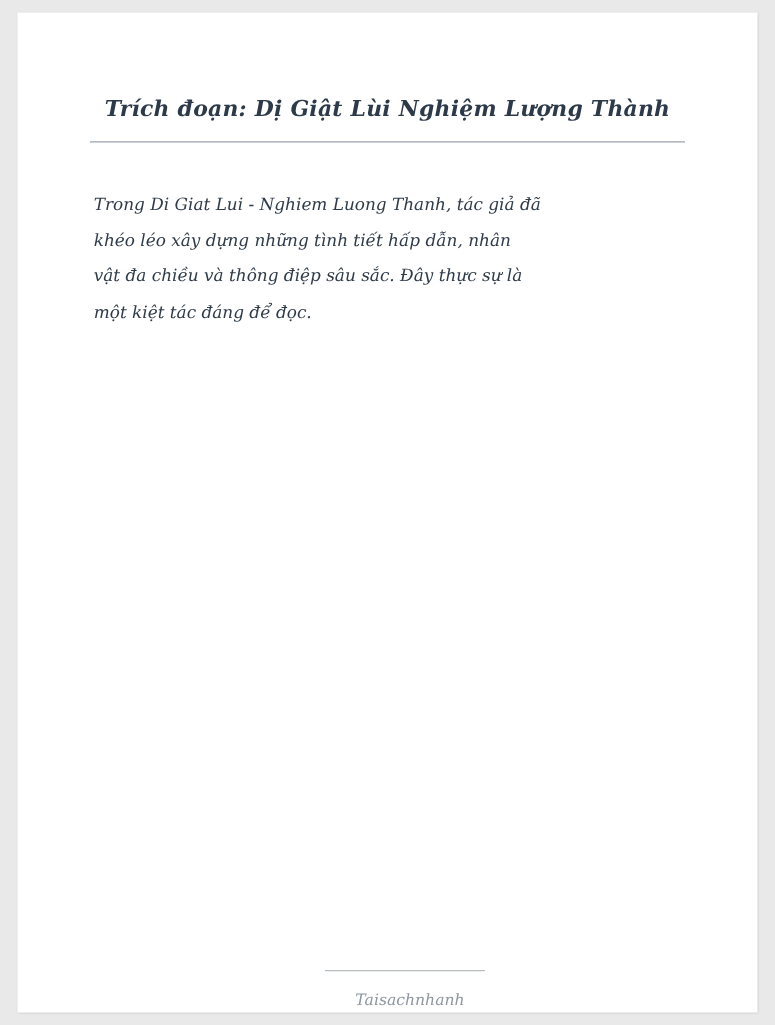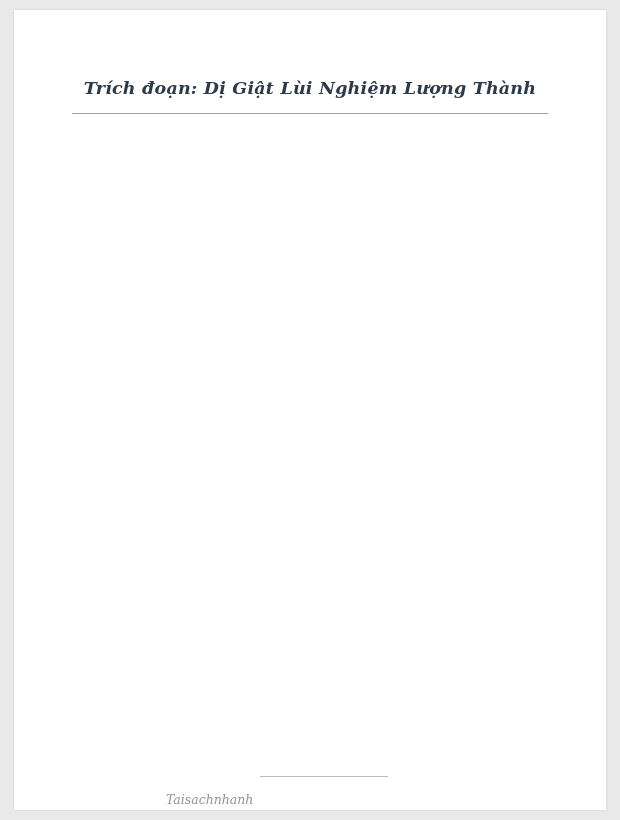--- a/index.html
+++ b/index.html
@@ -60,36 +60,41 @@
   .footer-rule {
     position: absolute;
     left: 246px;
     top: 766px;
     width: 128px;
     height: 1px;
     background: #b8bdc4;
   }
   .footer-text {
     position: absolute;
-    left: 152px;
+    left: 164px;
     top: 782px;
     width: 300px;
+    text-align: center;
     font-family: "DejaVu Serif", serif;
     font-style: italic;
     font-size: 12.5px;
     color: #8e969f;
   }
 </style>
 </head>
 <body>
 
 <div class="page">
 
   <div class="doc-title">Trích đoạn: Dị Giật Lùi Nghiệm Lượng Thành</div>
 
   <div class="title-rule"></div>
 
+  <div class="body-text">Trong Di Giat Lui - Nghiem Luong Thanh, tác giả đã
+khéo léo xây dựng những tình tiết hấp dẫn, nhân
+vật đa chiều và thông điệp sâu sắc. Đây thực sự là
+một kiệt tác đáng để đọc.</div>
 
   <div class="footer-rule"></div>
 
   <div class="footer-text">Taisachnhanh</div>
 
 </div>
 
 </body></html>

